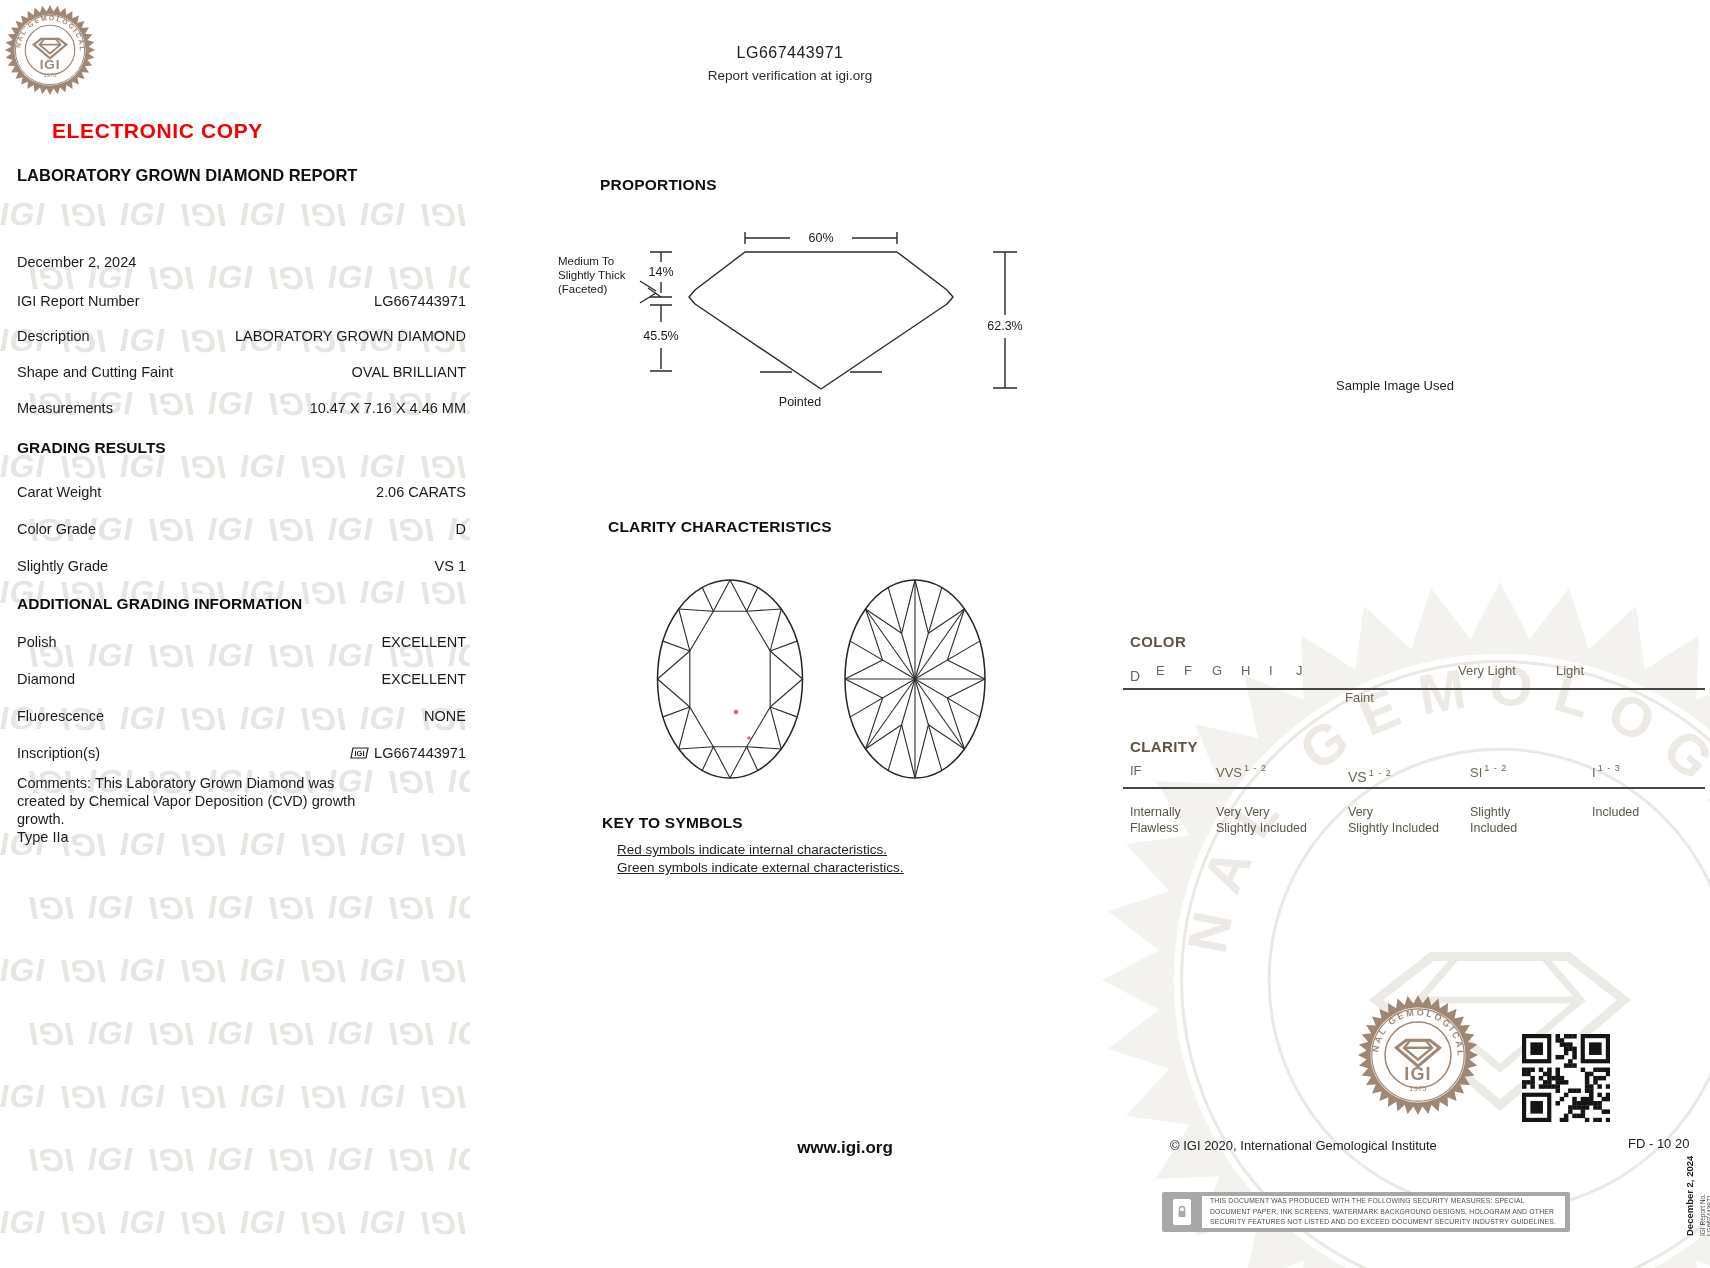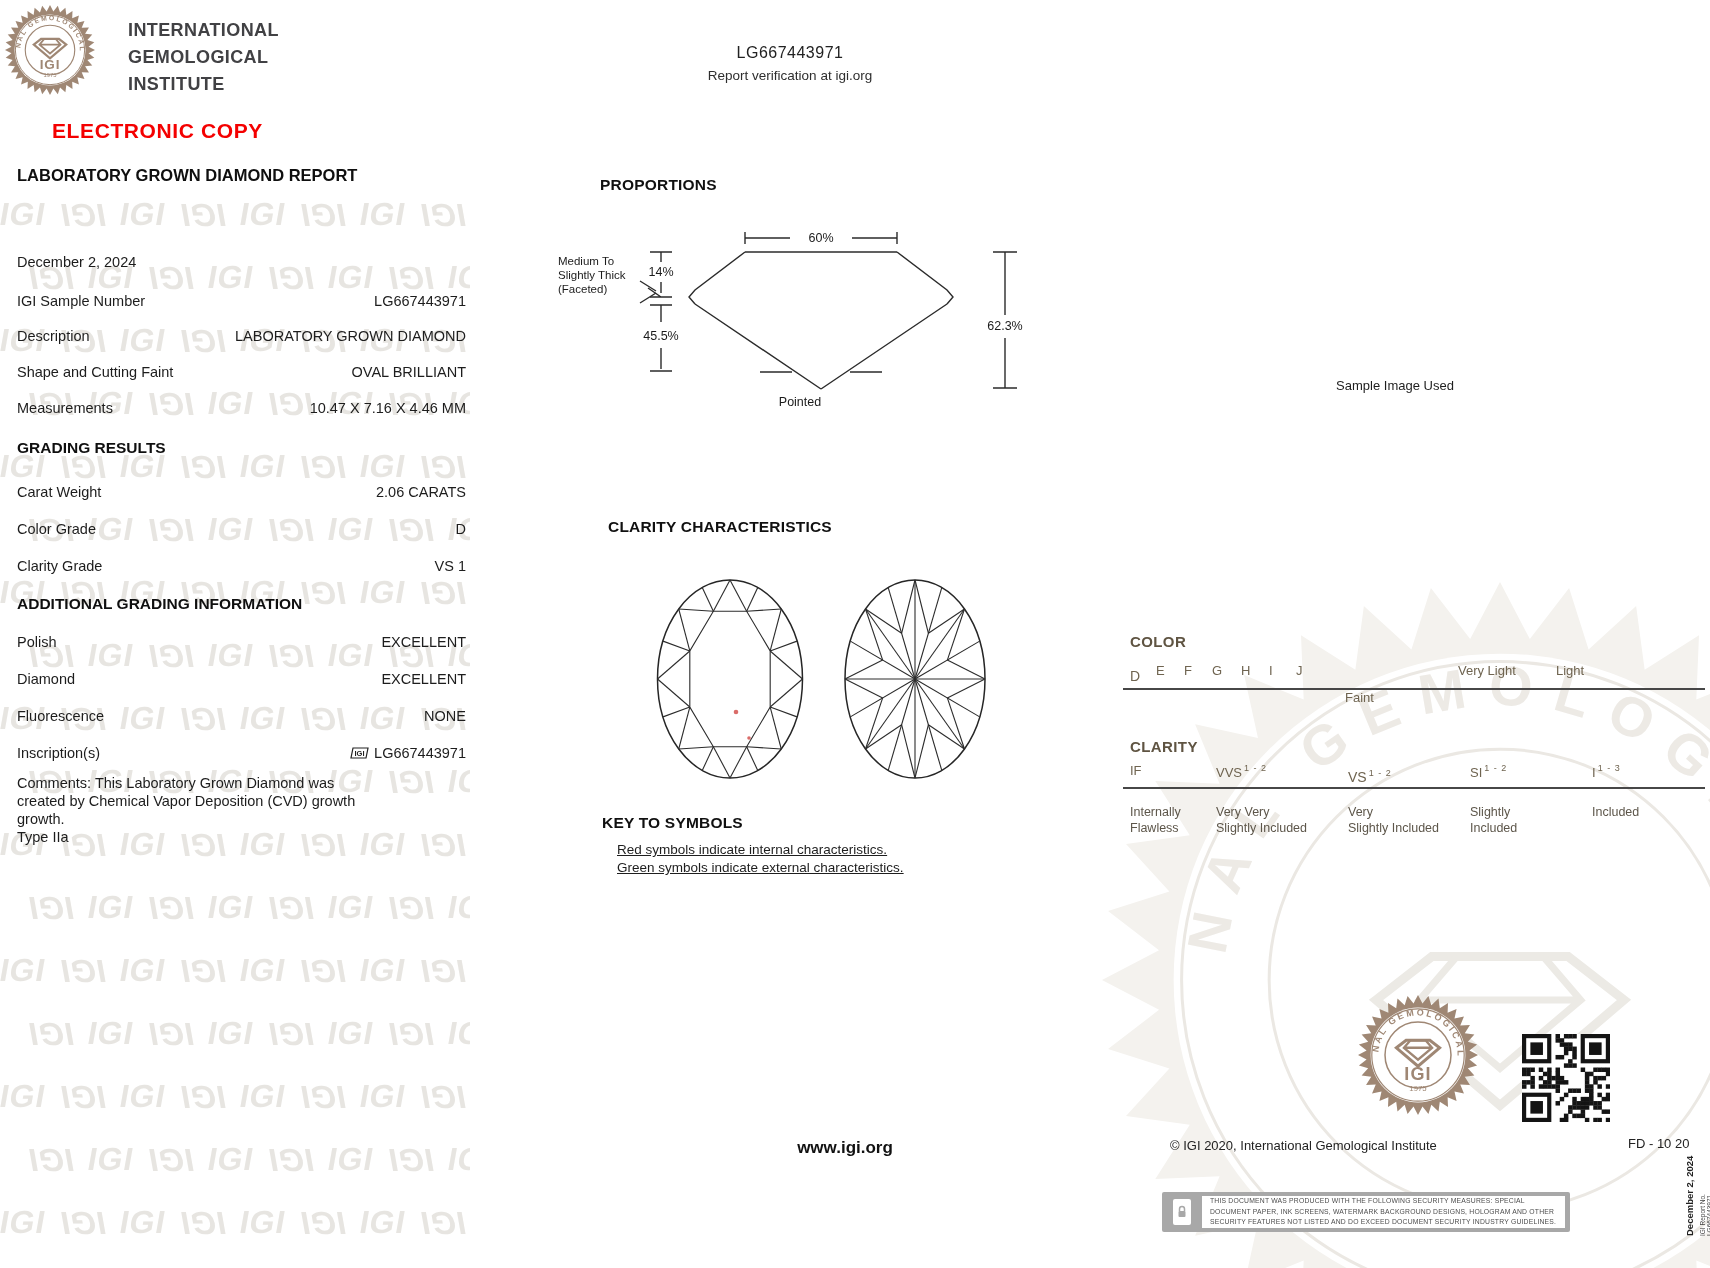--- a/index.html
+++ b/index.html
@@ -230,36 +230,31 @@
       <circle cx="47" cy="47" r="24.750000000000004" fill="none" stroke="#9f8774" stroke-width="1.125"></circle>
       <defs>
         <path id="arcT" d="M 17.299999999999997 47 A 29.700000000000003 29.700000000000003 0 1 1 76.7 47"></path>
       </defs>
       <text font-size="6.75" fill="#9f8774" font-weight="bold" letter-spacing="1.8"><textPath startOffset="50%" text-anchor="middle" xlink:href="#arcT">INTERNATIONAL GEMOLOGICAL INSTITUTE</textPath></text>
       <path d="M30.799999999999997,41.6 L38.09,35.93 L55.91,35.93 L63.2,41.6 L47,55.370000000000005 Z" fill="none" stroke="#9f8774" stroke-width="2.25"></path>
       <path d="M41.33,35.93 L36.47,41.6 L47,50.510000000000005 L57.53,41.6 L52.67,35.93 M36.47,41.6 L57.53,41.6 M41.33,35.93 L52.67,35.93" fill="none" stroke="#9f8774" stroke-width="1.8"></path>
       <text x="47" y="65.9" text-anchor="middle" font-size="13.5" font-weight="bold" fill="#9f8774" letter-spacing="0.9">IGI</text>
       <text x="47" y="74" text-anchor="middle" font-size="5.8500000000000005" fill="#9f8774">1975</text>
     </svg>
-  <div class="org">
-    <div>INTERNATIONAL</div>
-    <div>GEMOLOGICAL</div>
-    <div>INSTITUTE</div>
-  </div>
   <div class="ecopy">ELECTRONIC COPY</div>
   <div class="chead">
     <div class="num">LG667443971</div>
     <div class="ver">Report verification at igi.org</div>
   </div>
 
   <div class="ltitle">LABORATORY GROWN DIAMOND REPORT</div>
   <div class="ldate">December 2, 2024</div>
 
   <div class="lrow" style="top:293px">
-    <span>IGI Sample Number</span>
+    <span>IGI Report Number</span>
     <span class="val">LG667443971</span>
   </div>
   <div class="lrow" style="top:328px">
     <span>Description</span>
     <span class="val">LABORATORY GROWN DIAMOND</span>
   </div>
   <div class="lrow" style="top:364px">
     <span>Shape and Cutting Faint</span>
     <span class="val">OVAL BRILLIANT</span>
   </div>
@@ -272,21 +267,21 @@
 
   <div class="lrow" style="top:484px">
     <span>Carat Weight</span>
     <span class="val">2.06 CARATS</span>
   </div>
   <div class="lrow" style="top:521px">
     <span>Color Grade</span>
     <span class="val">D</span>
   </div>
   <div class="lrow" style="top:558px">
-    <span>Clarity Grade</span>
+    <span>Slightly Grade</span>
     <span class="val">VS 1</span>
   </div>
 
   <div class="lhead" style="top:595px">ADDITIONAL GRADING INFORMATION</div>
 
   <div class="lrow" style="top:634px">
     <span>Polish</span>
     <span class="val">EXCELLENT</span>
   </div>
   <div class="lrow" style="top:671px">

